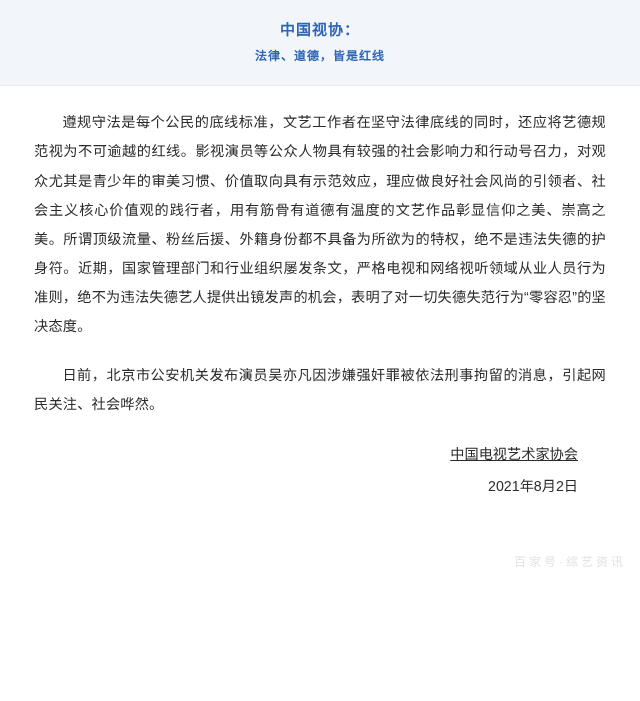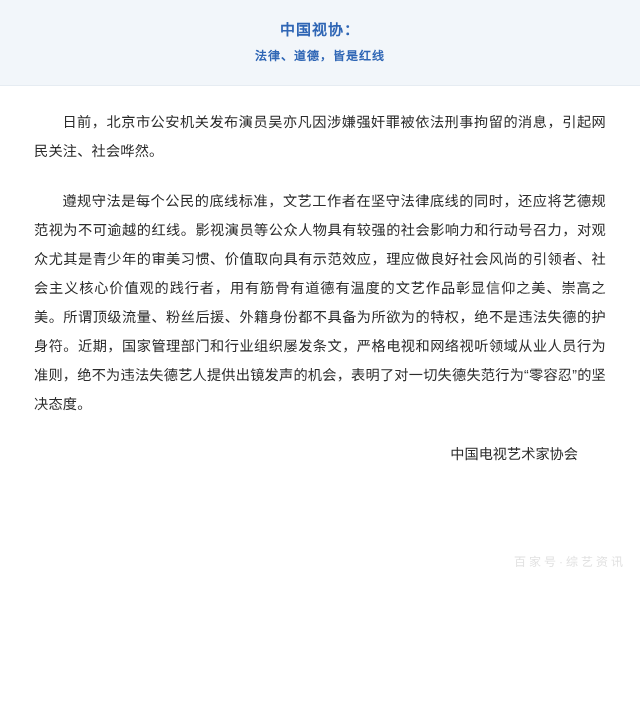--- a/index.html
+++ b/index.html
@@ -63,21 +63,21 @@
   }
 
   .signature {
     margin-top: 10px;
     padding-right: 28px;
     text-align: right;
     font-size: 14.2px;
     line-height: 2.2;
     color: #2b2b2b;
   }
-  .sign-name { display: block; }
+  .sign-name { display: block; text-decoration: underline; }
   .sign-date { display: block; }
 
   
   .watermark {
     position: absolute;
     right: 14px;
     bottom: 24px;
     font-size: 12px;
     color: #e2e2e2;
     letter-spacing: 3px;
@@ -89,23 +89,24 @@
 <body>
 
 <div class="page">
 
   <div class="header">
     <div class="header-line first">中国视协：</div>
     <div class="header-line second">法律、道德，皆是红线</div>
   </div>
 
   <div class="content">
+    <p class="para">遵规守法是每个公民的底线标准，文艺工作者在坚守法律底线的同时，还应将艺德规范视为不可逾越的红线。影视演员等公众人物具有较强的社会影响力和行动号召力，对观众尤其是青少年的审美习惯、价值取向具有示范效应，理应做良好社会风尚的引领者、社会主义核心价值观的践行者，用有筋骨有道德有温度的文艺作品彰显信仰之美、崇高之美。所谓顶级流量、粉丝后援、外籍身份都不具备为所欲为的特权，绝不是违法失德的护身符。近期，国家管理部门和行业组织屡发条文，严格电视和网络视听领域从业人员行为准则，绝不为违法失德艺人提供出镜发声的机会，表明了对一切失德失范行为“零容忍”的坚决态度。</p>
     <p class="para">日前，北京市公安机关发布演员吴亦凡因涉嫌强奸罪被依法刑事拘留的消息，引起网民关注、社会哗然。</p>
-    <p class="para">遵规守法是每个公民的底线标准，文艺工作者在坚守法律底线的同时，还应将艺德规范视为不可逾越的红线。影视演员等公众人物具有较强的社会影响力和行动号召力，对观众尤其是青少年的审美习惯、价值取向具有示范效应，理应做良好社会风尚的引领者、社会主义核心价值观的践行者，用有筋骨有道德有温度的文艺作品彰显信仰之美、崇高之美。所谓顶级流量、粉丝后援、外籍身份都不具备为所欲为的特权，绝不是违法失德的护身符。近期，国家管理部门和行业组织屡发条文，严格电视和网络视听领域从业人员行为准则，绝不为违法失德艺人提供出镜发声的机会，表明了对一切失德失范行为“零容忍”的坚决态度。</p>
 
     <div class="signature">
       <span class="sign-name">中国电视艺术家协会</span>
+      <span class="sign-date">2021年8月2日</span>
     </div>
   </div>
 
   <div class="watermark">百家号·综艺资讯</div>
 
 </div>
 
 </body></html>

